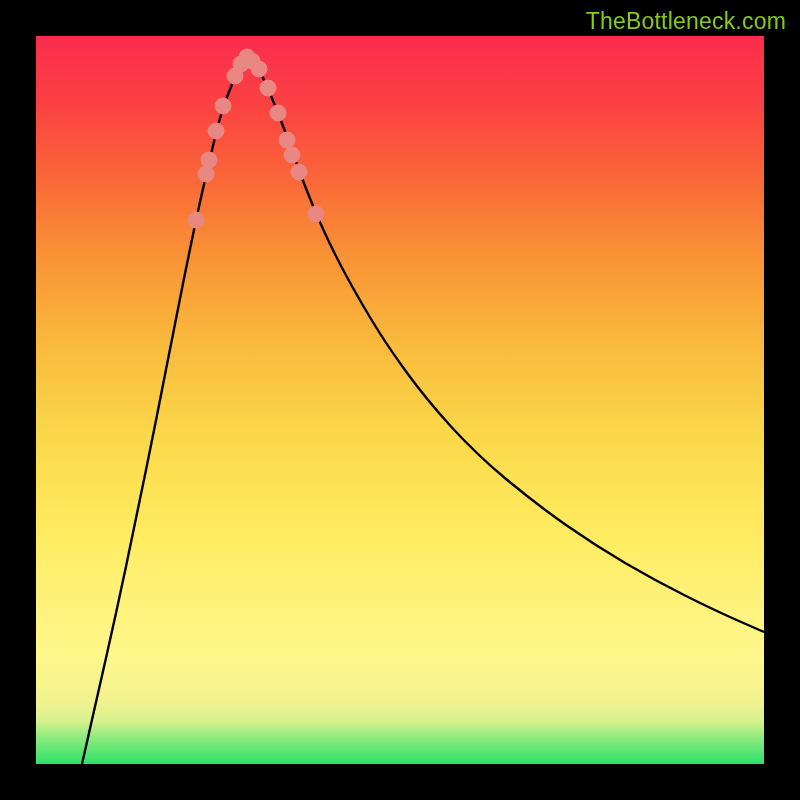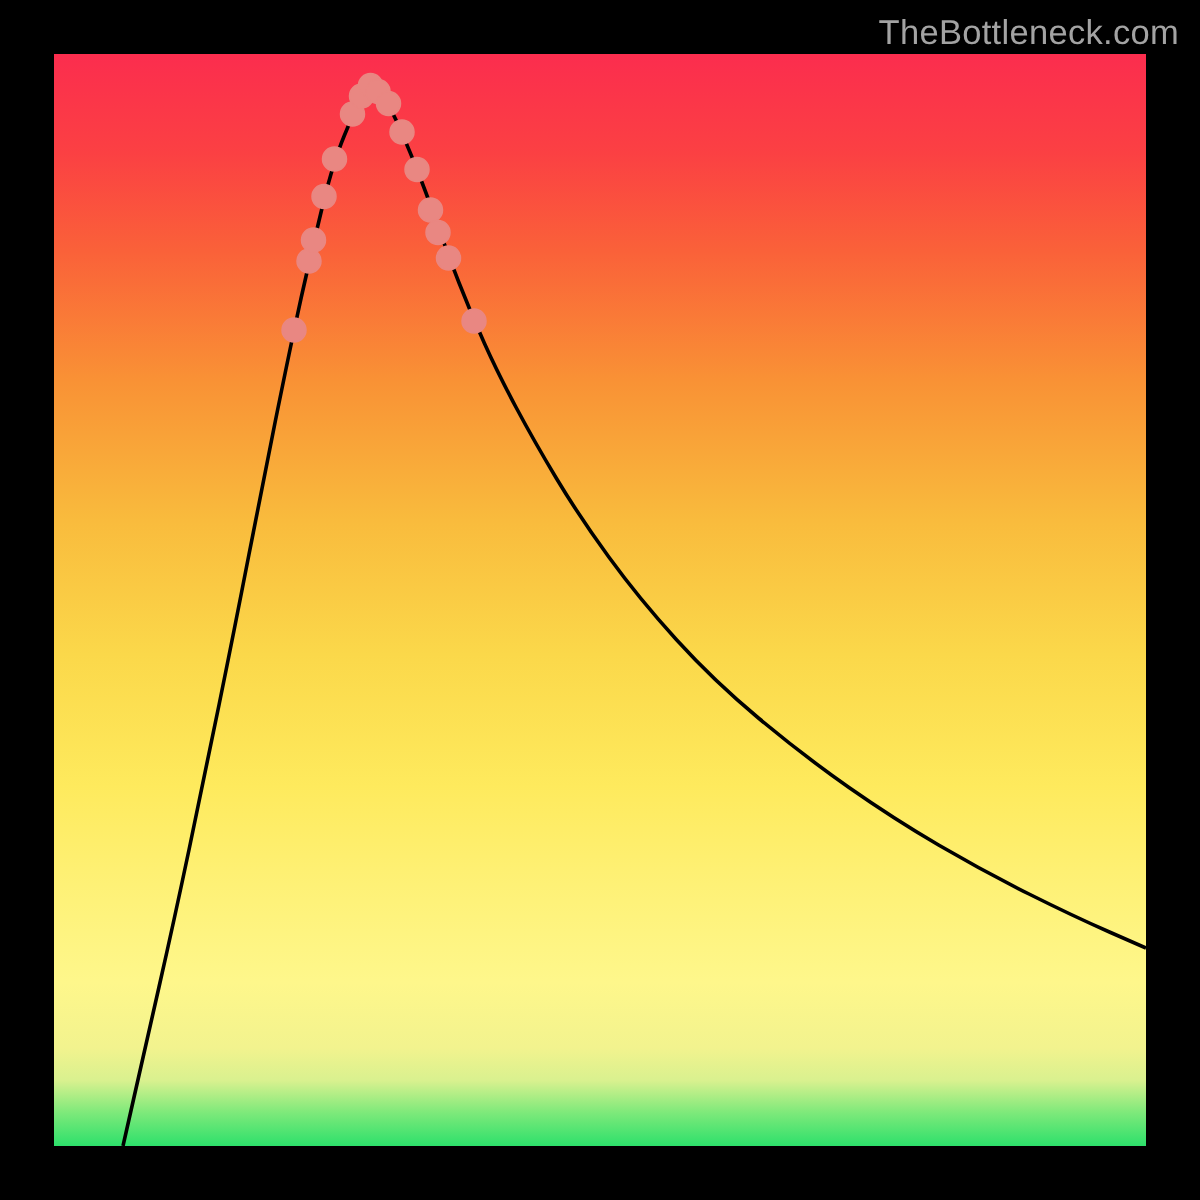--- a/index.html
+++ b/index.html
@@ -41,21 +41,21 @@
       #fb4043 91%,
       #fb2d4e 100%
     );
   }
   .watermark {
     position: absolute;
     top: 8px;
     right: 14px;
     font-family: Arial, Helvetica, sans-serif;
     font-size: 23px;
-    color: #a3a3a3;
+    color: #84cc16;
     letter-spacing: 0.2px;
     user-select: none;
   }
   svg.overlay {
     position: absolute;
     left: 0;
     top: 0;
     width: 728px;
     height: 728px;
   }

